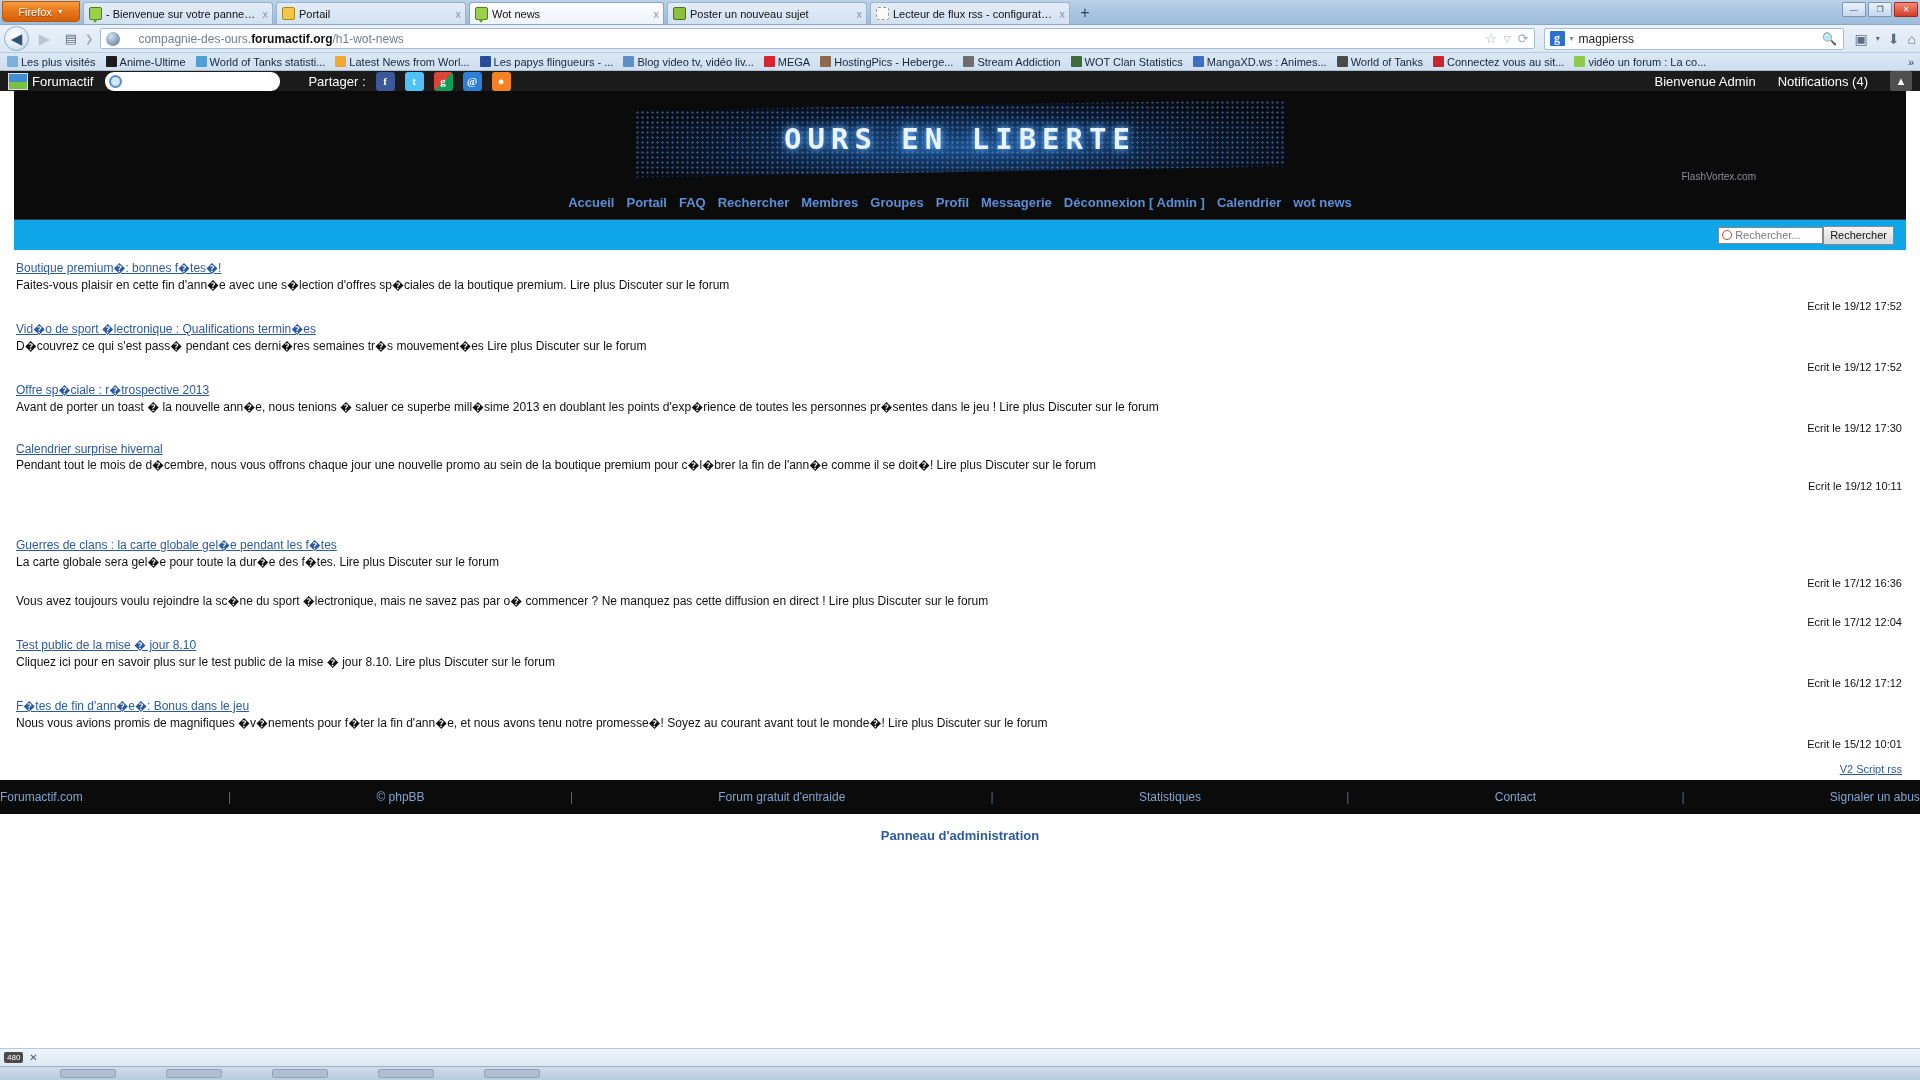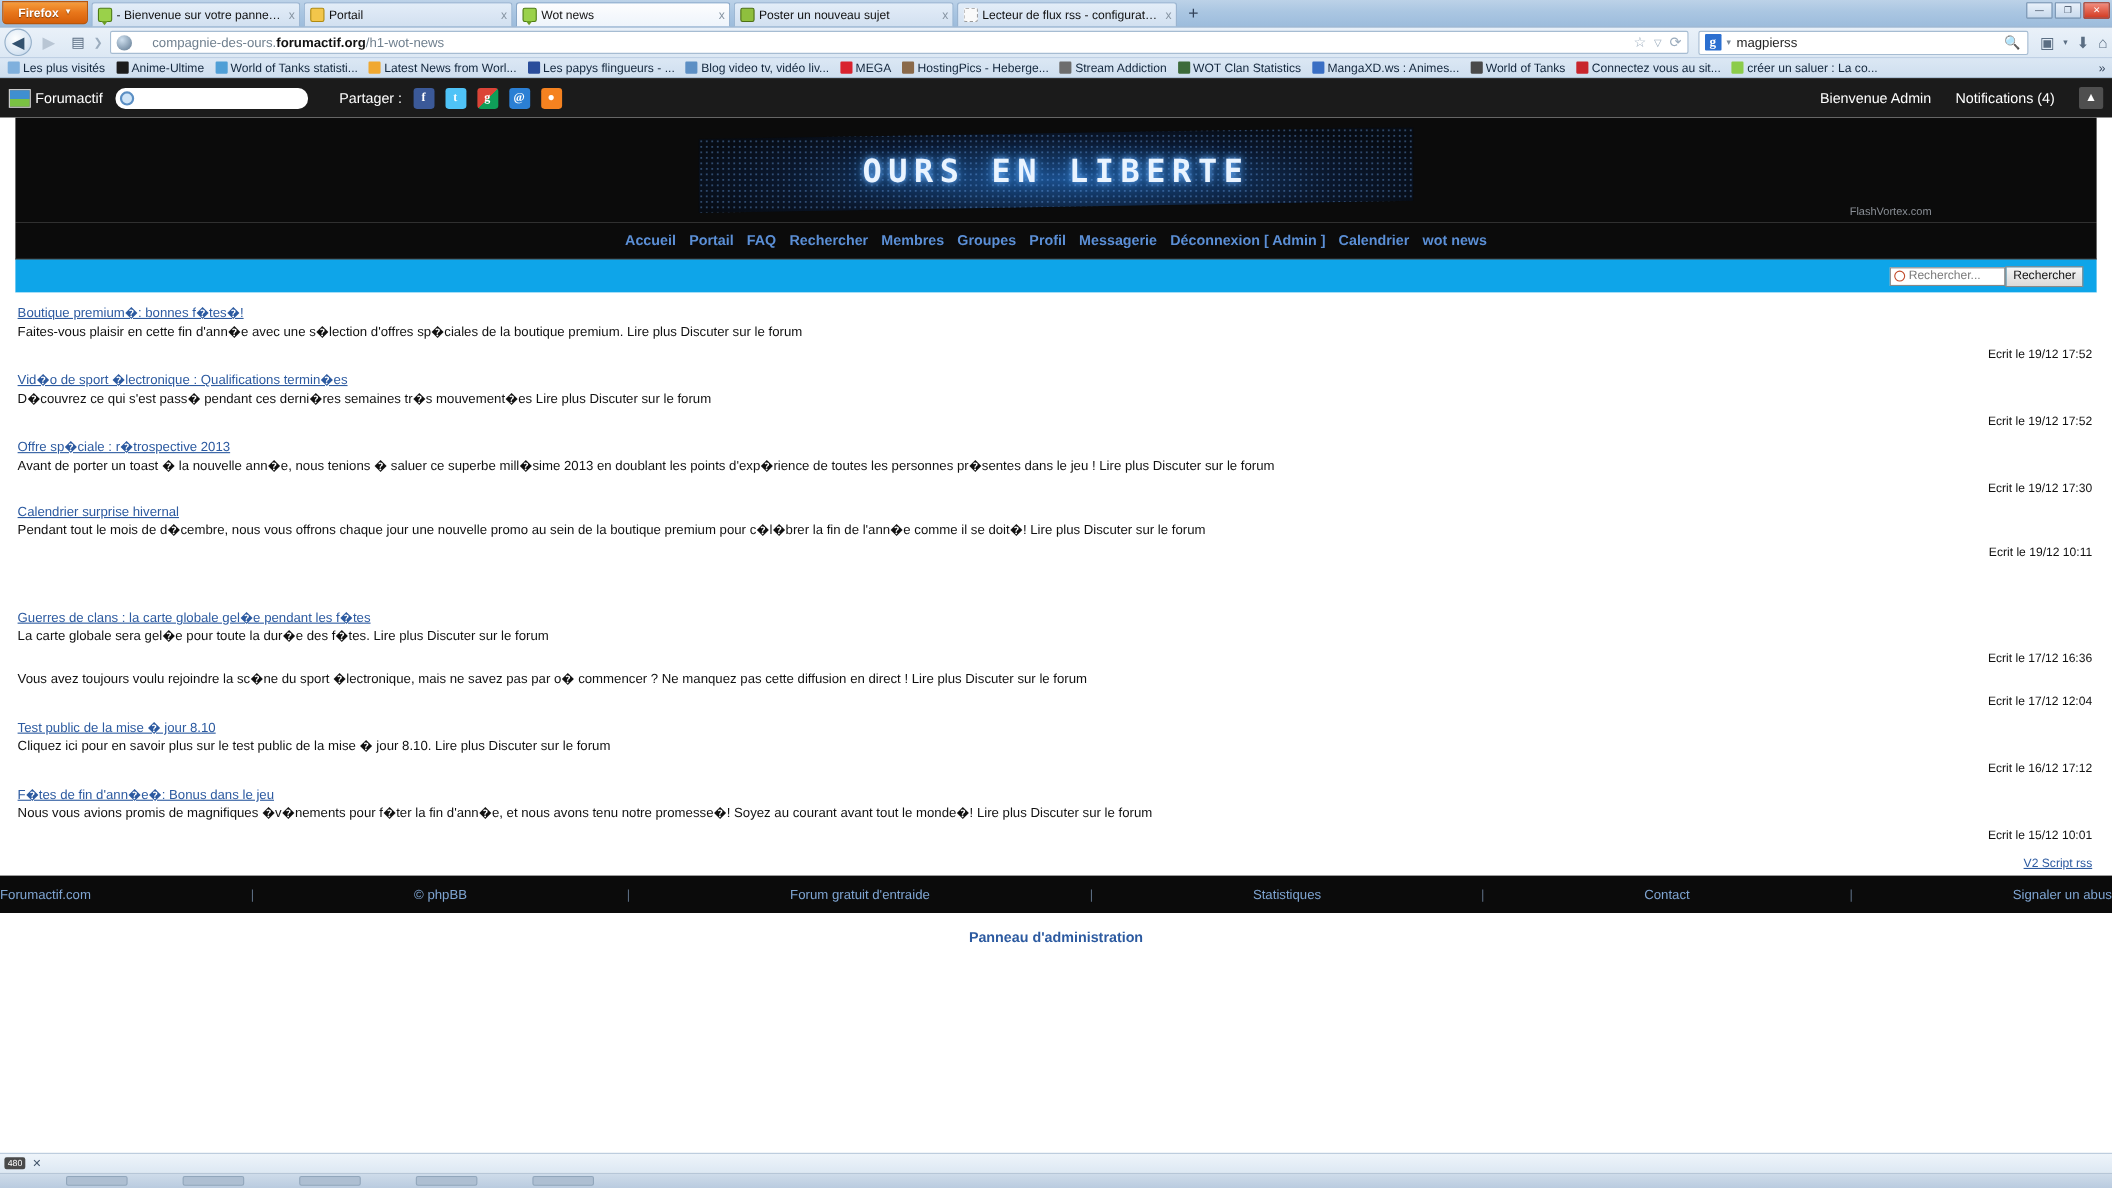--- a/index.html
+++ b/index.html
@@ -26,21 +26,21 @@
     position: relative;
     padding-left: 2px;
     border-bottom: 1px solid #8aa8c8;
   }
   .ff-button {
     width: 78px; height: 21px;
     margin-bottom: 2px;
     background: linear-gradient(to bottom, #f59d3d 0%, #e8761a 50%, #d65f0a 100%);
     border: 1px solid #b8560c;
     border-radius: 0 0 4px 4px;
-    color: #fff; font-size: 11px; font-weight: bold;
+    color: #fff; font-size: 11px; font-weight: normal;
     display: flex; align-items: center; justify-content: center;
     gap: 5px;
     text-shadow: 0 1px 1px rgba(0,0,0,.45);
   }
   .ff-caret { font-size: 7px; }
   .tab {
     height: 22px;
     min-width: 60px;
     background: linear-gradient(to bottom, #e3edf8 0%, #d2e0f0 100%);
     border: 1px solid #9ab4d0;
@@ -172,21 +172,21 @@
   
   .page {
     flex:1 1 auto;
     background:#fff;
     position:relative;
     overflow:hidden;
   }
 
   
   .fa-bar {
-    height: 36px;
+    height: 20px;
     background:#1b1b1b;
     display:flex; align-items:center;
     padding: 0 8px;
     gap: 10px;
     color:#ffffff; font-size:13px;
   }
   .fa-logo { display:flex; align-items:center; gap:4px; }
   .fa-logo-ico {
     width:20px;height:17px;
     background: linear-gradient(to bottom, #3f8fd0 0%, #3f8fd0 55%, #7ac143 55%, #7ac143 100%);
@@ -473,21 +473,21 @@
       <span class="bm">
         <span class="bmico" style="background: rgb(74, 74, 74);"></span>
         <span>World of Tanks</span>
       </span>
       <span class="bm">
         <span class="bmico" style="background: rgb(200, 37, 44);"></span>
         <span>Connectez vous au sit...</span>
       </span>
       <span class="bm">
         <span class="bmico" style="background: rgb(140, 204, 74);"></span>
-        <span>créer un saluer : La co...</span>
+        <span>vidéo un forum : La co...</span>
       </span>
       <span class="bm-chevrons">»</span>
   </div>
 
   <div class="page">
 
     <div class="fa-bar">
       <div class="fa-logo">
         <span class="fa-logo-ico"></span>
         <span class="fa-logo-txt">Forumactif</span>

